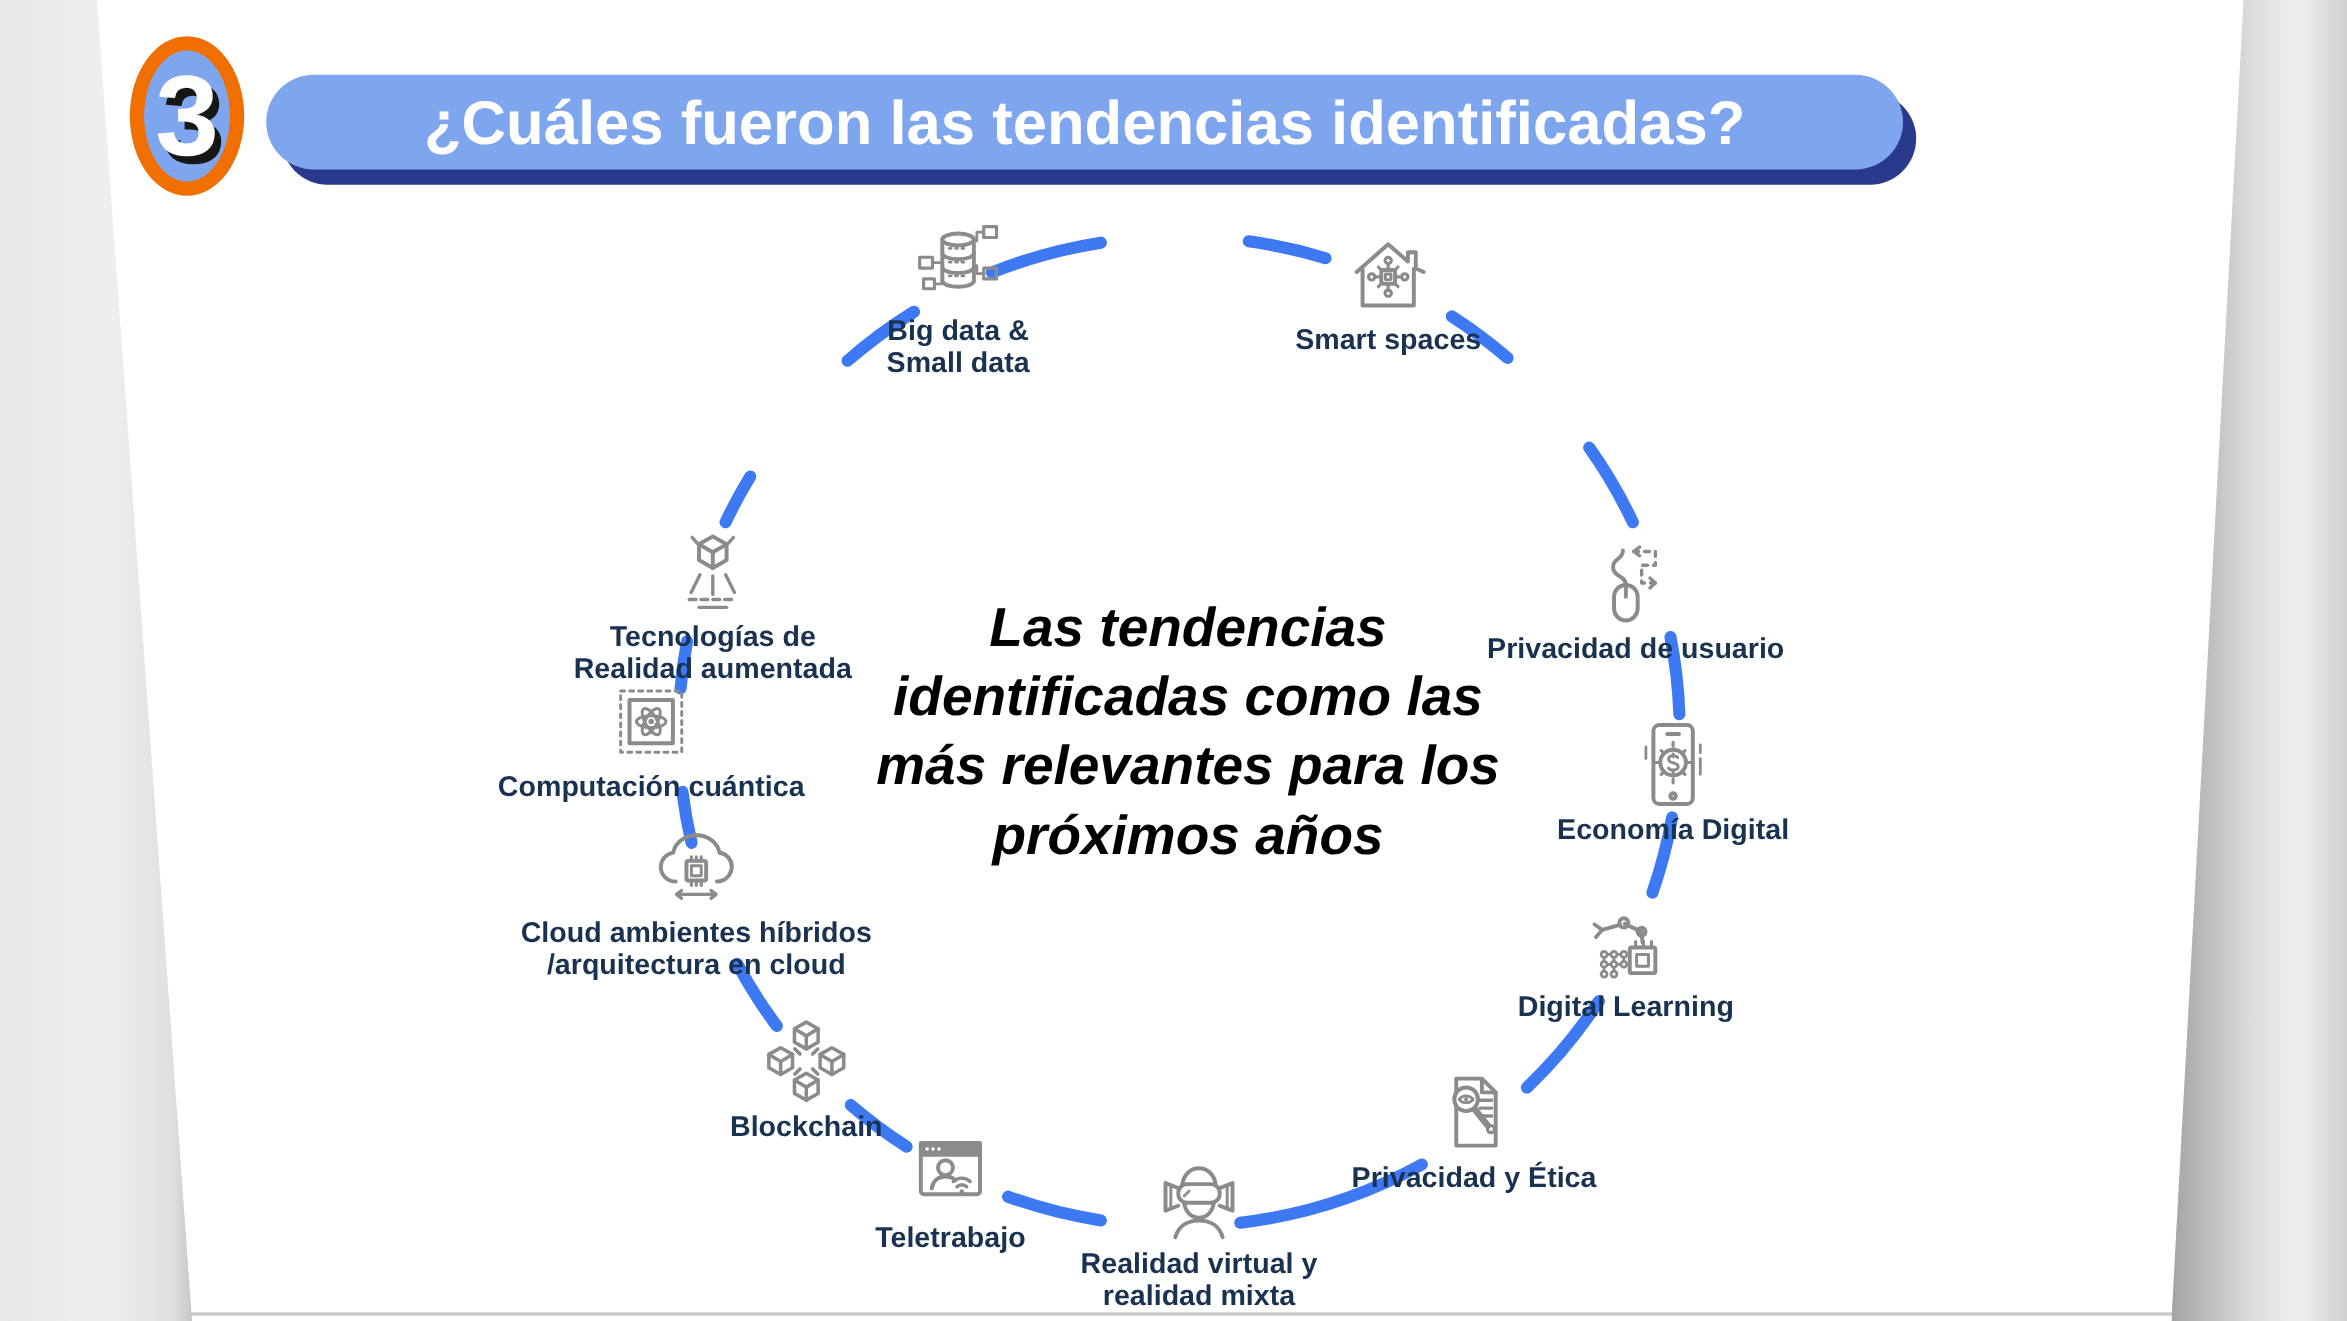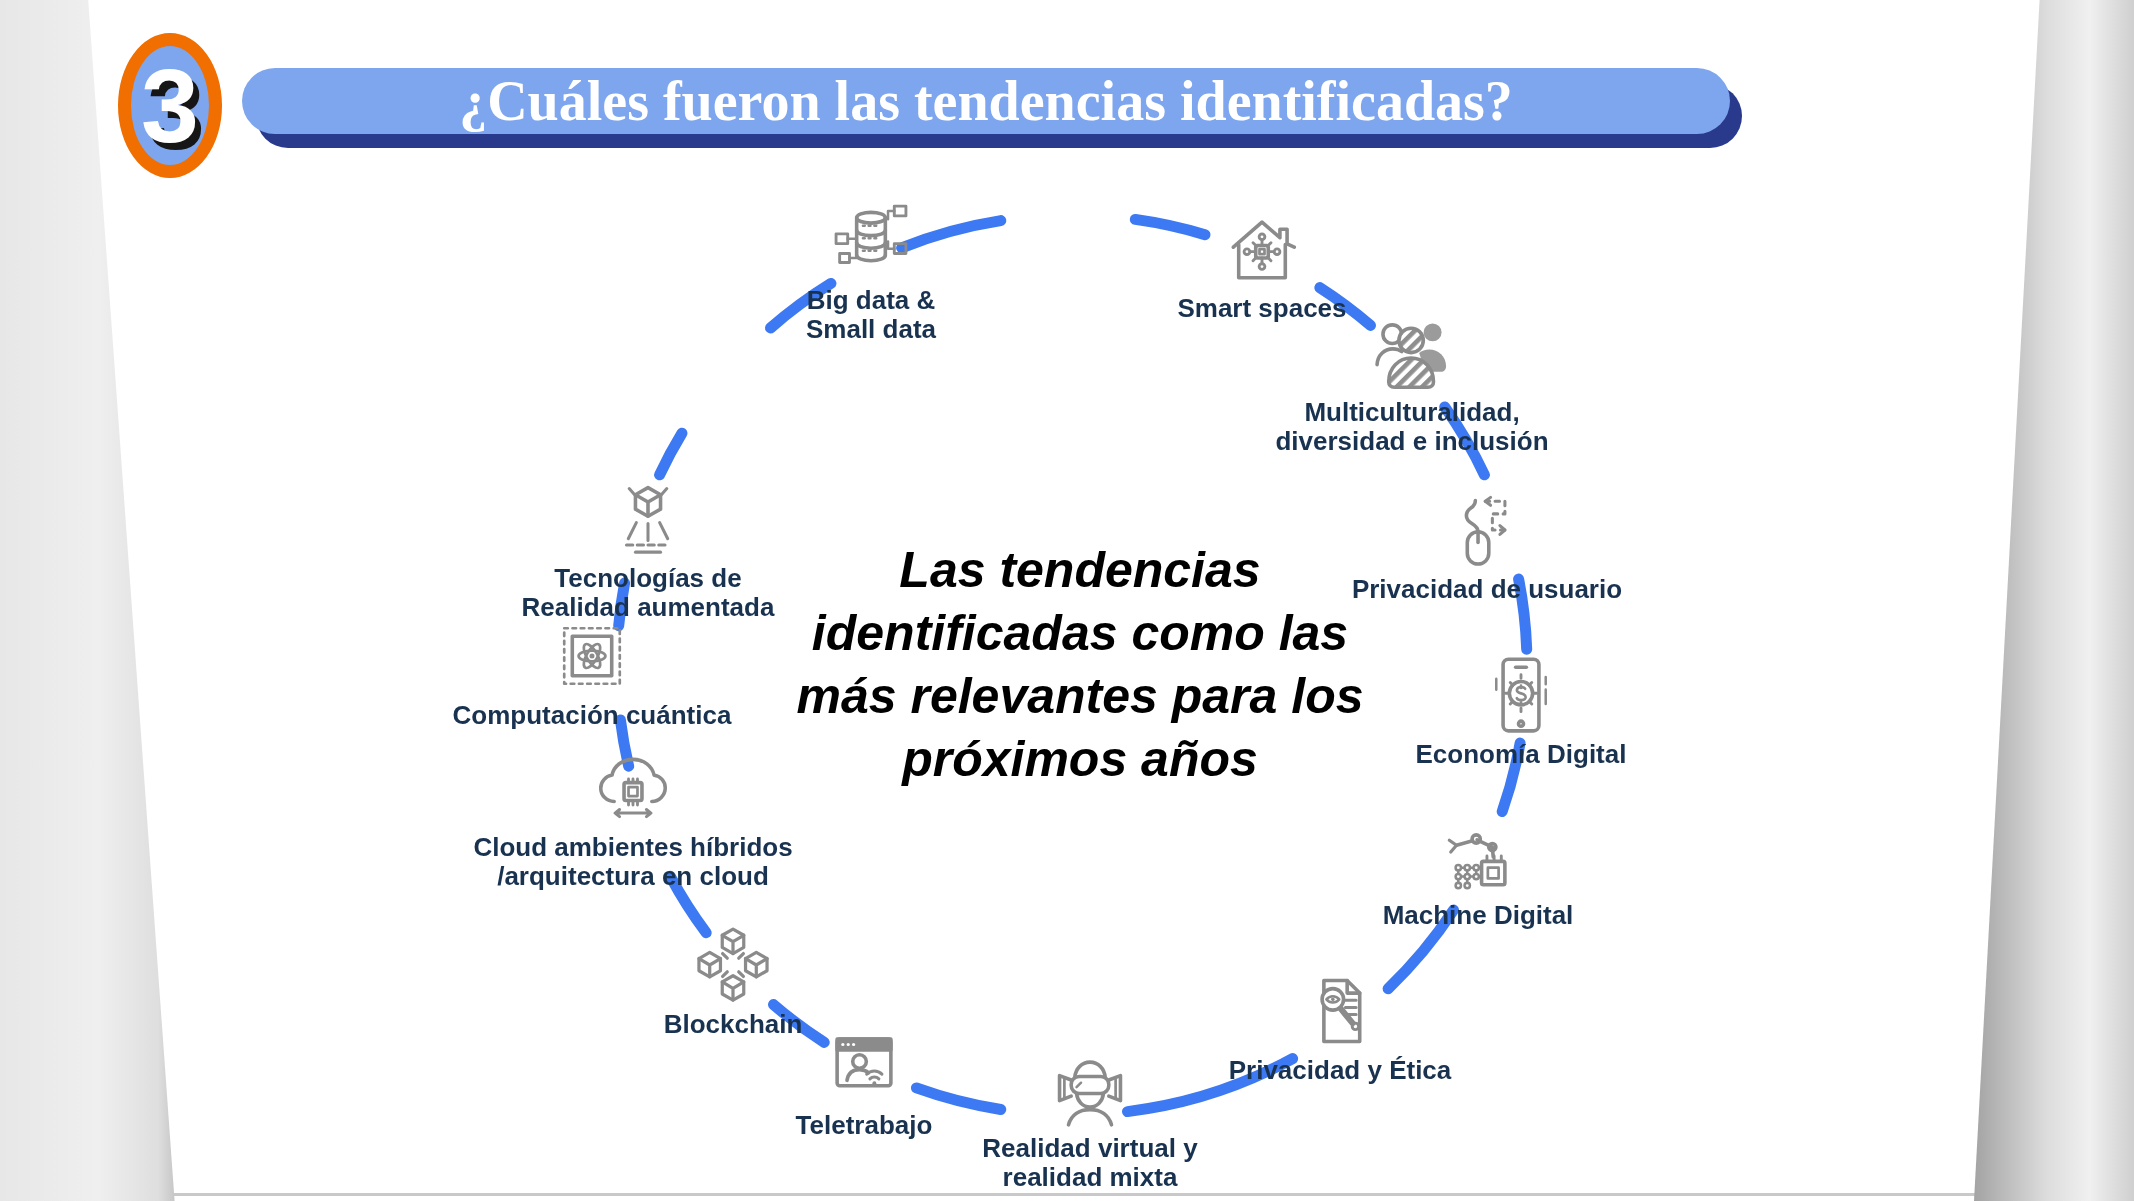--- a/index.html
+++ b/index.html
@@ -13,23 +13,23 @@
     background:linear-gradient(to right,#a3a3a3,#dcdcdc 45%,#f0f0f0 72%,#cfcfcf);
     clip-path:polygon(41% 0,100% 0,100% 100%,0 100%);}
   .bottom-line{position:absolute;left:85px;top:1193px;width:2049px;height:3px;background:#c9c9c9;z-index:2;}
 
   
   .badge{position:absolute;left:118px;top:33px;width:104px;height:145px;box-sizing:border-box;
     background:#7ea6ee;border:13px solid #f06f00;border-radius:50%;z-index:5;
     display:flex;align-items:center;justify-content:center;}
   .badge span{color:#fff;font-size:104px;font-weight:bold;line-height:1;
     text-shadow:6px 7px 0 #161616;}
-  .banner{position:absolute;left:242px;top:68px;width:1488px;height:66px;z-index:4;
+  .banner{position:absolute;left:242px;top:68px;width:1488px;height:86px;z-index:4;
     background:#7ea6ee;border-radius:46px;box-shadow:13px 15px 0 -1px #293a8c;
-    display:flex;align-items:center;justify-content:center;font-family:Liberation Serif, serif;}
+    display:flex;align-items:center;justify-content:center;}
   .banner span{color:#fff;font-weight:bold;font-size:56px;letter-spacing:0;white-space:nowrap;}
 
   
   .arcs{position:absolute;left:0;top:0;z-index:1;pointer-events:none;}
   .arcs path{stroke:#3d79f2;stroke-width:11;fill:none;stroke-linecap:round;}
 
   
   .trend{position:absolute;display:flex;flex-direction:column;align-items:center;width:420px;
     transform:translateX(-50%);z-index:2;}
   .ticon{width:86px;height:86px;display:block;}
@@ -103,34 +103,20 @@
         <path d="M24 18.8V22M24 29v3.2M17.3 25.5h3.2M27.5 25.5h3.2M19 20.5l2 2M29 20.5l-2 2M19 30.5l2-2M29 30.5l-2-2" stroke-width="1.6"></path>
         <circle cx="24" cy="17.2" r="1.6" stroke-width="1.6"></circle>
         <circle cx="24" cy="33.8" r="1.6" stroke-width="1.6"></circle>
         <circle cx="15.6" cy="25.5" r="1.6" stroke-width="1.6"></circle>
         <circle cx="32.4" cy="25.5" r="1.6" stroke-width="1.6"></circle>
       </svg>
     </span>
     <div class="tlabel">Smart spaces</div>
   </div>
 
-  <div class="trend" style="left:1412px;top:310px">
-    <span class="ticon">
-      <svg viewBox="0 0 48 48" fill="none" stroke="#8b8b8b" stroke-width="2" stroke-linecap="round" stroke-linejoin="round">
-        <circle cx="13" cy="13.5" r="5.2" fill="#fff"></circle>
-        <path d="M4.5 30.5c.3-5.3 4-8.8 8.8-8.8 1.9 0 3.6.5 5 1.5"></path>
-        <circle cx="35.5" cy="12.5" r="5" fill="#9b9b9b" stroke="none"></circle>
-        <path d="M28 24c1.4-1.2 3.4-1.9 5.6-1.9 5.2 0 9.4 4 9.4 9.3 0 1.9-1.1 3.1-2.9 3.1h-8.6z" fill="#9b9b9b" stroke="none"></path>
-        <circle cx="23.5" cy="17" r="6.8" fill="url(#hatchP)"></circle>
-        <path d="M11 40c0-7.6 5.6-13.2 12.5-13.2S36 32.4 36 40c0 1.9-1.2 3.1-3.1 3.1H14.1c-1.9 0-3.1-1.2-3.1-3.1z" fill="url(#hatchP)"></path>
-      </svg>
-    </span>
-    <div class="tlabel">Multiculturalidad,
-diversidad e inclusión</div>
-  </div>
 
   <div class="trend" style="left:1487px;top:487px">
     <span class="ticon">
       <svg viewBox="0 0 48 48" fill="none" stroke="#8b8b8b" stroke-width="2" stroke-linecap="round" stroke-linejoin="round">
         <rect x="13" y="25" width="12" height="18" rx="6"></rect>
         <path d="M19 25v6"></path>
         <path d="M19 25c0-5-6.5-4-6.5-9s5-3.5 5-8.5"></path>
         <path d="M23 8h11v7h-7v9h7" stroke-dasharray="2.5 3" stroke-width="1.7"></path>
         <path d="M26 5.8 23 8l3 2.2" stroke-width="1.7"></path>
         <path d="M31.2 21.5 34 24l-2.8 2.5" stroke-width="1.7"></path>
@@ -169,21 +155,21 @@
         <circle cx="13" cy="30.5" r="1.5" fill="#fff" stroke-width="1.4"></circle>
         <circle cx="18" cy="30.5" r="1.5" fill="#fff" stroke-width="1.4"></circle>
         <circle cx="23" cy="30.5" r="1.5" fill="#fff" stroke-width="1.4"></circle>
         <circle cx="13" cy="35.5" r="1.5" fill="#fff" stroke-width="1.4"></circle>
         <circle cx="18" cy="35.5" r="1.5" fill="#fff" stroke-width="1.4"></circle>
         <circle cx="23" cy="35.5" r="1.5" fill="#fff" stroke-width="1.4"></circle>
         <circle cx="13" cy="40.5" r="1.5" fill="#fff" stroke-width="1.4"></circle>
         <circle cx="18" cy="40.5" r="1.5" fill="#fff" stroke-width="1.4"></circle>
       </svg>
     </span>
-    <div class="tlabel">Machine Digital</div>
+    <div class="tlabel">Digital Learning</div>
   </div>
 
   <div class="trend" style="left:1340px;top:968px">
     <span class="ticon">
       <svg viewBox="0 0 48 48" fill="none" stroke="#8b8b8b" stroke-width="2" stroke-linecap="round" stroke-linejoin="round">
         <path d="M15 7h13l7 7v27H15z"></path>
         <path d="M28 7v7h7"></path>
         <path d="M27 18h6M27 22h6M27 26h6" stroke-width="1.7"></path>
         <circle cx="20" cy="17.5" r="6" fill="#fff"></circle>
         <path d="M16.4 17.5c1.9-2.3 5.3-2.3 7.2 0-1.9 2.3-5.3 2.3-7.2 0z" stroke-width="1.4"></path>

